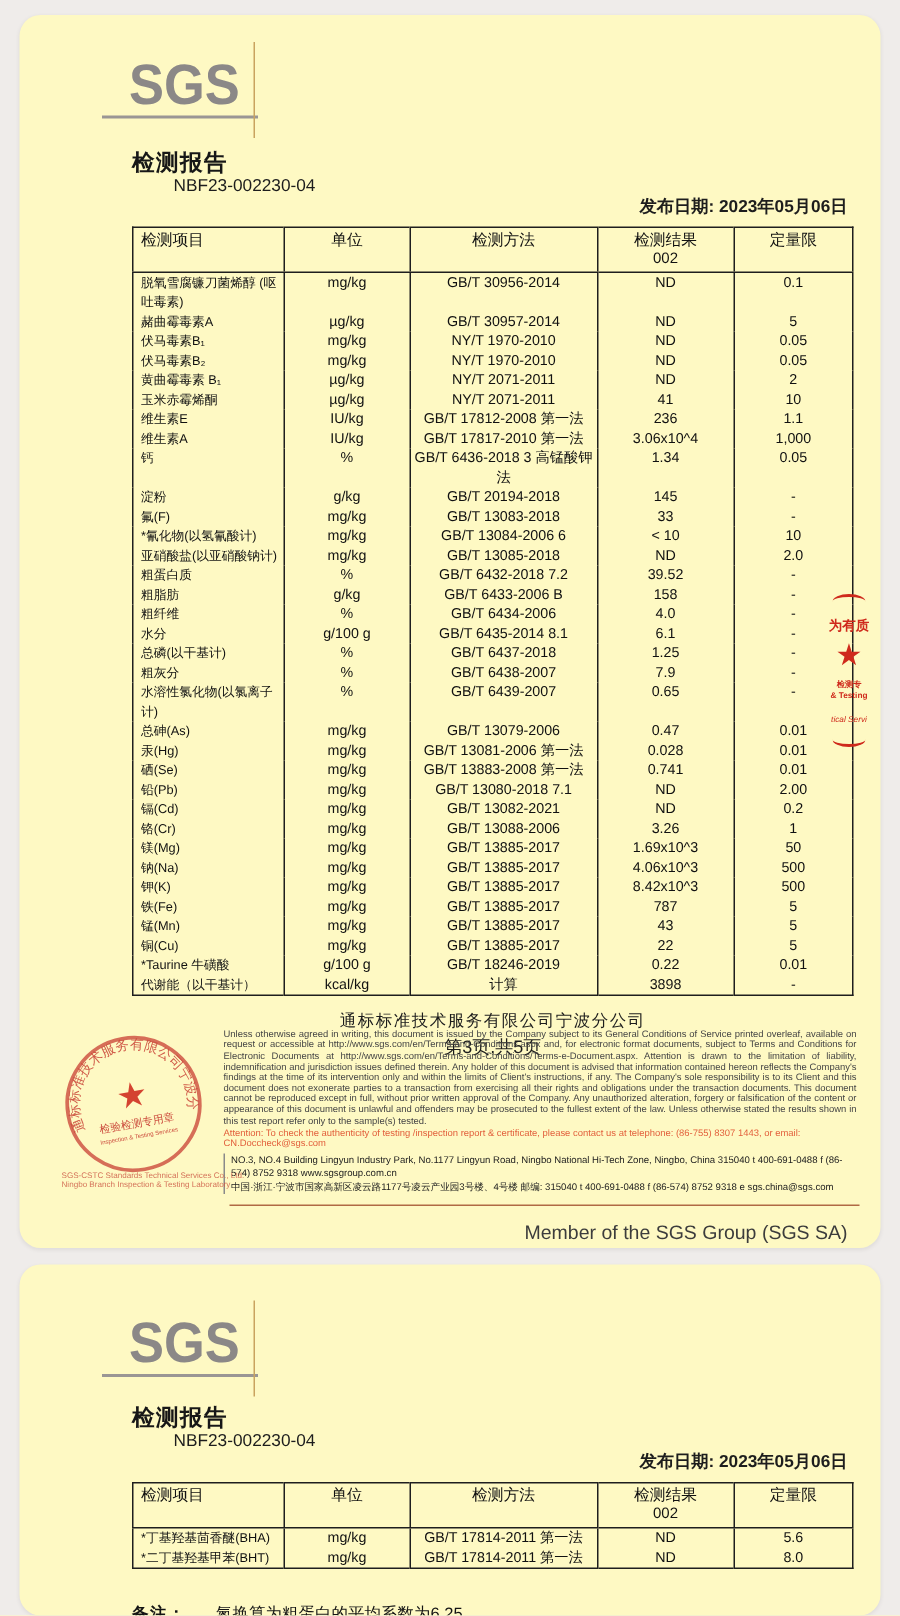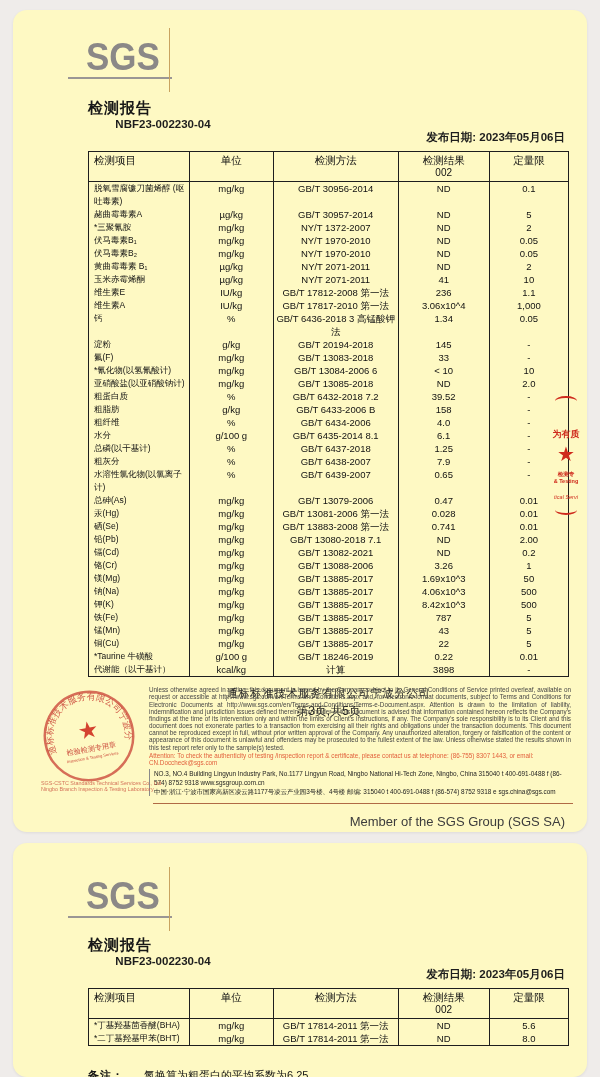--- a/index.html
+++ b/index.html
@@ -25,21 +25,21 @@
     font-size:38px;font-weight:bold;color:#8b8887;letter-spacing:0px;
     line-height:40px;display:inline-block;transform:scaleX(0.92);transform-origin:left;
   }
   .sgs-underline{position:absolute;left:-18px;right:2px;bottom:0;height:2px;background:#9a9694;}
   .sgs-vline{position:absolute;right:4px;top:-9px;bottom:-13px;width:1.5px;background:#c9a35f;}
   #page2 .sgs-logo{margin-top:33px;}
 
   
   .title-row{display:flex;align-items:baseline;margin-top:20px;flex-direction:column;}
   .report-title{font-size:15px;font-weight:bold;color:#171717;width:140px;letter-spacing:1px;}
-  .report-no{font-size:11.5px;width:150px;text-align:center;color:#1d1d1d;font-weight:bold;}
+  .report-no{font-size:11.5px;width:150px;text-align:center;color:#1d1d1d;font-weight:normal;}
   .issue-date{margin-left:auto;font-size:11.5px;color:#1d1d1d;font-weight:bold;padding-right:4px;}
   #page2 .title-row{margin-top:18px;}
 
   
   table.result-table{
     width:100%;border-collapse:collapse;margin-top:6px;
     border:1.5px solid #1e1e1e;table-layout:fixed;
   }
   .result-table col.c-item{width:21%;}
   .result-table col.c-unit{width:17.5%;}
@@ -81,21 +81,21 @@
   .stamp-sub{margin-top:-8px;font-size:5.4px;line-height:6.2px;color:rgba(205,90,70,0.85);white-space:nowrap;}
 
   
   .edge-stamp{
     position:absolute;right:4px;top:386px;width:34px;
     display:flex;flex-direction:column;align-items:center;
     color:#cf2a1c;text-align:center;
   }
   .edge-arc{width:22px;height:8px;border-top:2.5px solid #cf2a1c;border-radius:50% 50% 0 0;}
   .edge-arc.bottom{border-top:none;border-bottom:2.5px solid #cf2a1c;border-radius:0 0 50% 50%;margin-top:4px;}
-  .edge-cn{font-size:9px;line-height:10px;margin-top:23px;font-weight:bold;}
+  .edge-cn{font-size:9px;line-height:10px;margin-top:6px;font-weight:bold;}
   .edge-star{font-size:20px;line-height:22px;margin-top:4px;}
   .edge-small{font-size:5.5px;line-height:6.5px;margin-top:6px;font-weight:bold;}
   .edge-small2{font-size:5.5px;line-height:6.5px;margin-top:10px;font-style:italic;}
 
   
   .note-row{display:flex;margin-top:22px;font-size:11px;color:#141414;}
   .note-label{font-weight:bold;width:56px;letter-spacing:1px;}
   .note-text{flex:1;}
 </style>
 </head>
@@ -141,27 +141,20 @@
             <td>0.1</td>
           </tr>
           <tr>
             <td>赭曲霉毒素A</td>
             <td>µg/kg</td>
             <td>GB/T 30957-2014</td>
             <td>ND</td>
             <td>5</td>
           </tr>
           <tr>
-            <td>*三聚氰胺</td>
-            <td>mg/kg</td>
-            <td>NY/T 1372-2007</td>
-            <td>ND</td>
-            <td>2</td>
-          </tr>
-          <tr>
             <td>伏马毒素B₁</td>
             <td>mg/kg</td>
             <td>NY/T 1970-2010</td>
             <td>ND</td>
             <td>0.05</td>
           </tr>
           <tr>
             <td>伏马毒素B₂</td>
             <td>mg/kg</td>
             <td>NY/T 1970-2010</td>

